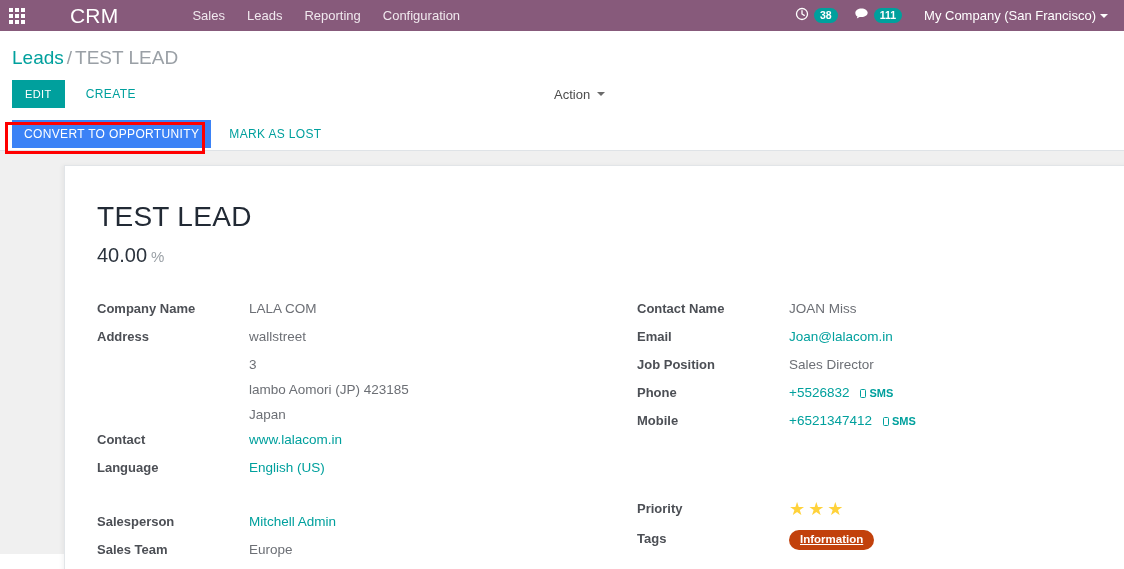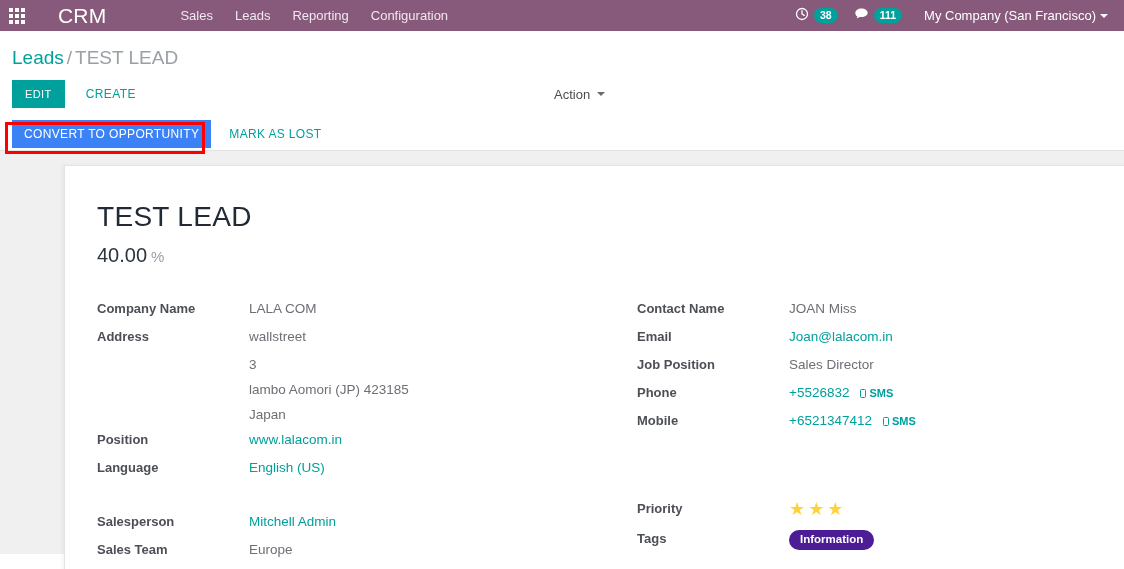--- a/index.html
+++ b/index.html
@@ -28,21 +28,21 @@
     grid-template-columns: repeat(3, 4px);
     grid-template-rows: repeat(3, 4px);
     gap: 2px;
   }
   .apps-grid .grid i { background: #fff; display: block; width: 4px; height: 4px; }
   .brand {
     color: #fff;
     font-size: 21px;
     font-weight: 400;
     letter-spacing: .2px;
-    margin-left: 24px;
+    margin-left: 36px;
     cursor: pointer;
   }
   .menu {
     display: flex;
     align-items: center;
     margin-left: 63px;
     height: 20px;
   }
   .menu-item {
     color: #f0e8ee;
@@ -276,28 +276,29 @@
     border-radius: 1.5px;
     vertical-align: -1px;
     margin-right: 3px;
   }
 
   .stars { line-height: 18px; }
   .star { color: #FFD23A; font-size: 18px; margin-right: 3px; line-height: 18px; }
 
   .tag-pill {
     display: inline-block;
-    background: #4c1d95;
+    background: #c2410c;
     color: #ffffff;
     font-size: 11.5px;
     font-weight: 700;
     border-radius: 11px;
     padding: 2px 11px 3px 11px;
     line-height: 15px;
     cursor: pointer;
+    text-decoration: underline;
   }
 
   .spacer-row td { padding-bottom: 16px; }
 </style>
 </head>
 <body>
 
 <div class="navbar">
   <div class="apps-grid">
     <div class="grid">
@@ -392,21 +393,21 @@
           </tr>
           <tr>
             <td class="flabel"></td>
             <td class="fvalue tight">lambo  Aomori (JP)  423185</td>
           </tr>
           <tr>
             <td class="flabel"></td>
             <td class="fvalue tight">Japan</td>
           </tr>
           <tr>
-            <td class="flabel">Position</td>
+            <td class="flabel">Contact</td>
             <td class="fvalue"><span class="link">www.lalacom.in</span></td>
           </tr>
           <tr class="spacer-row">
             <td class="flabel">Language</td>
             <td class="fvalue"><span class="link">English (US)</span></td>
           </tr>
           <tr>
             <td class="flabel" style="height:26px"></td>
             <td class="fvalue"></td>
           </tr>

